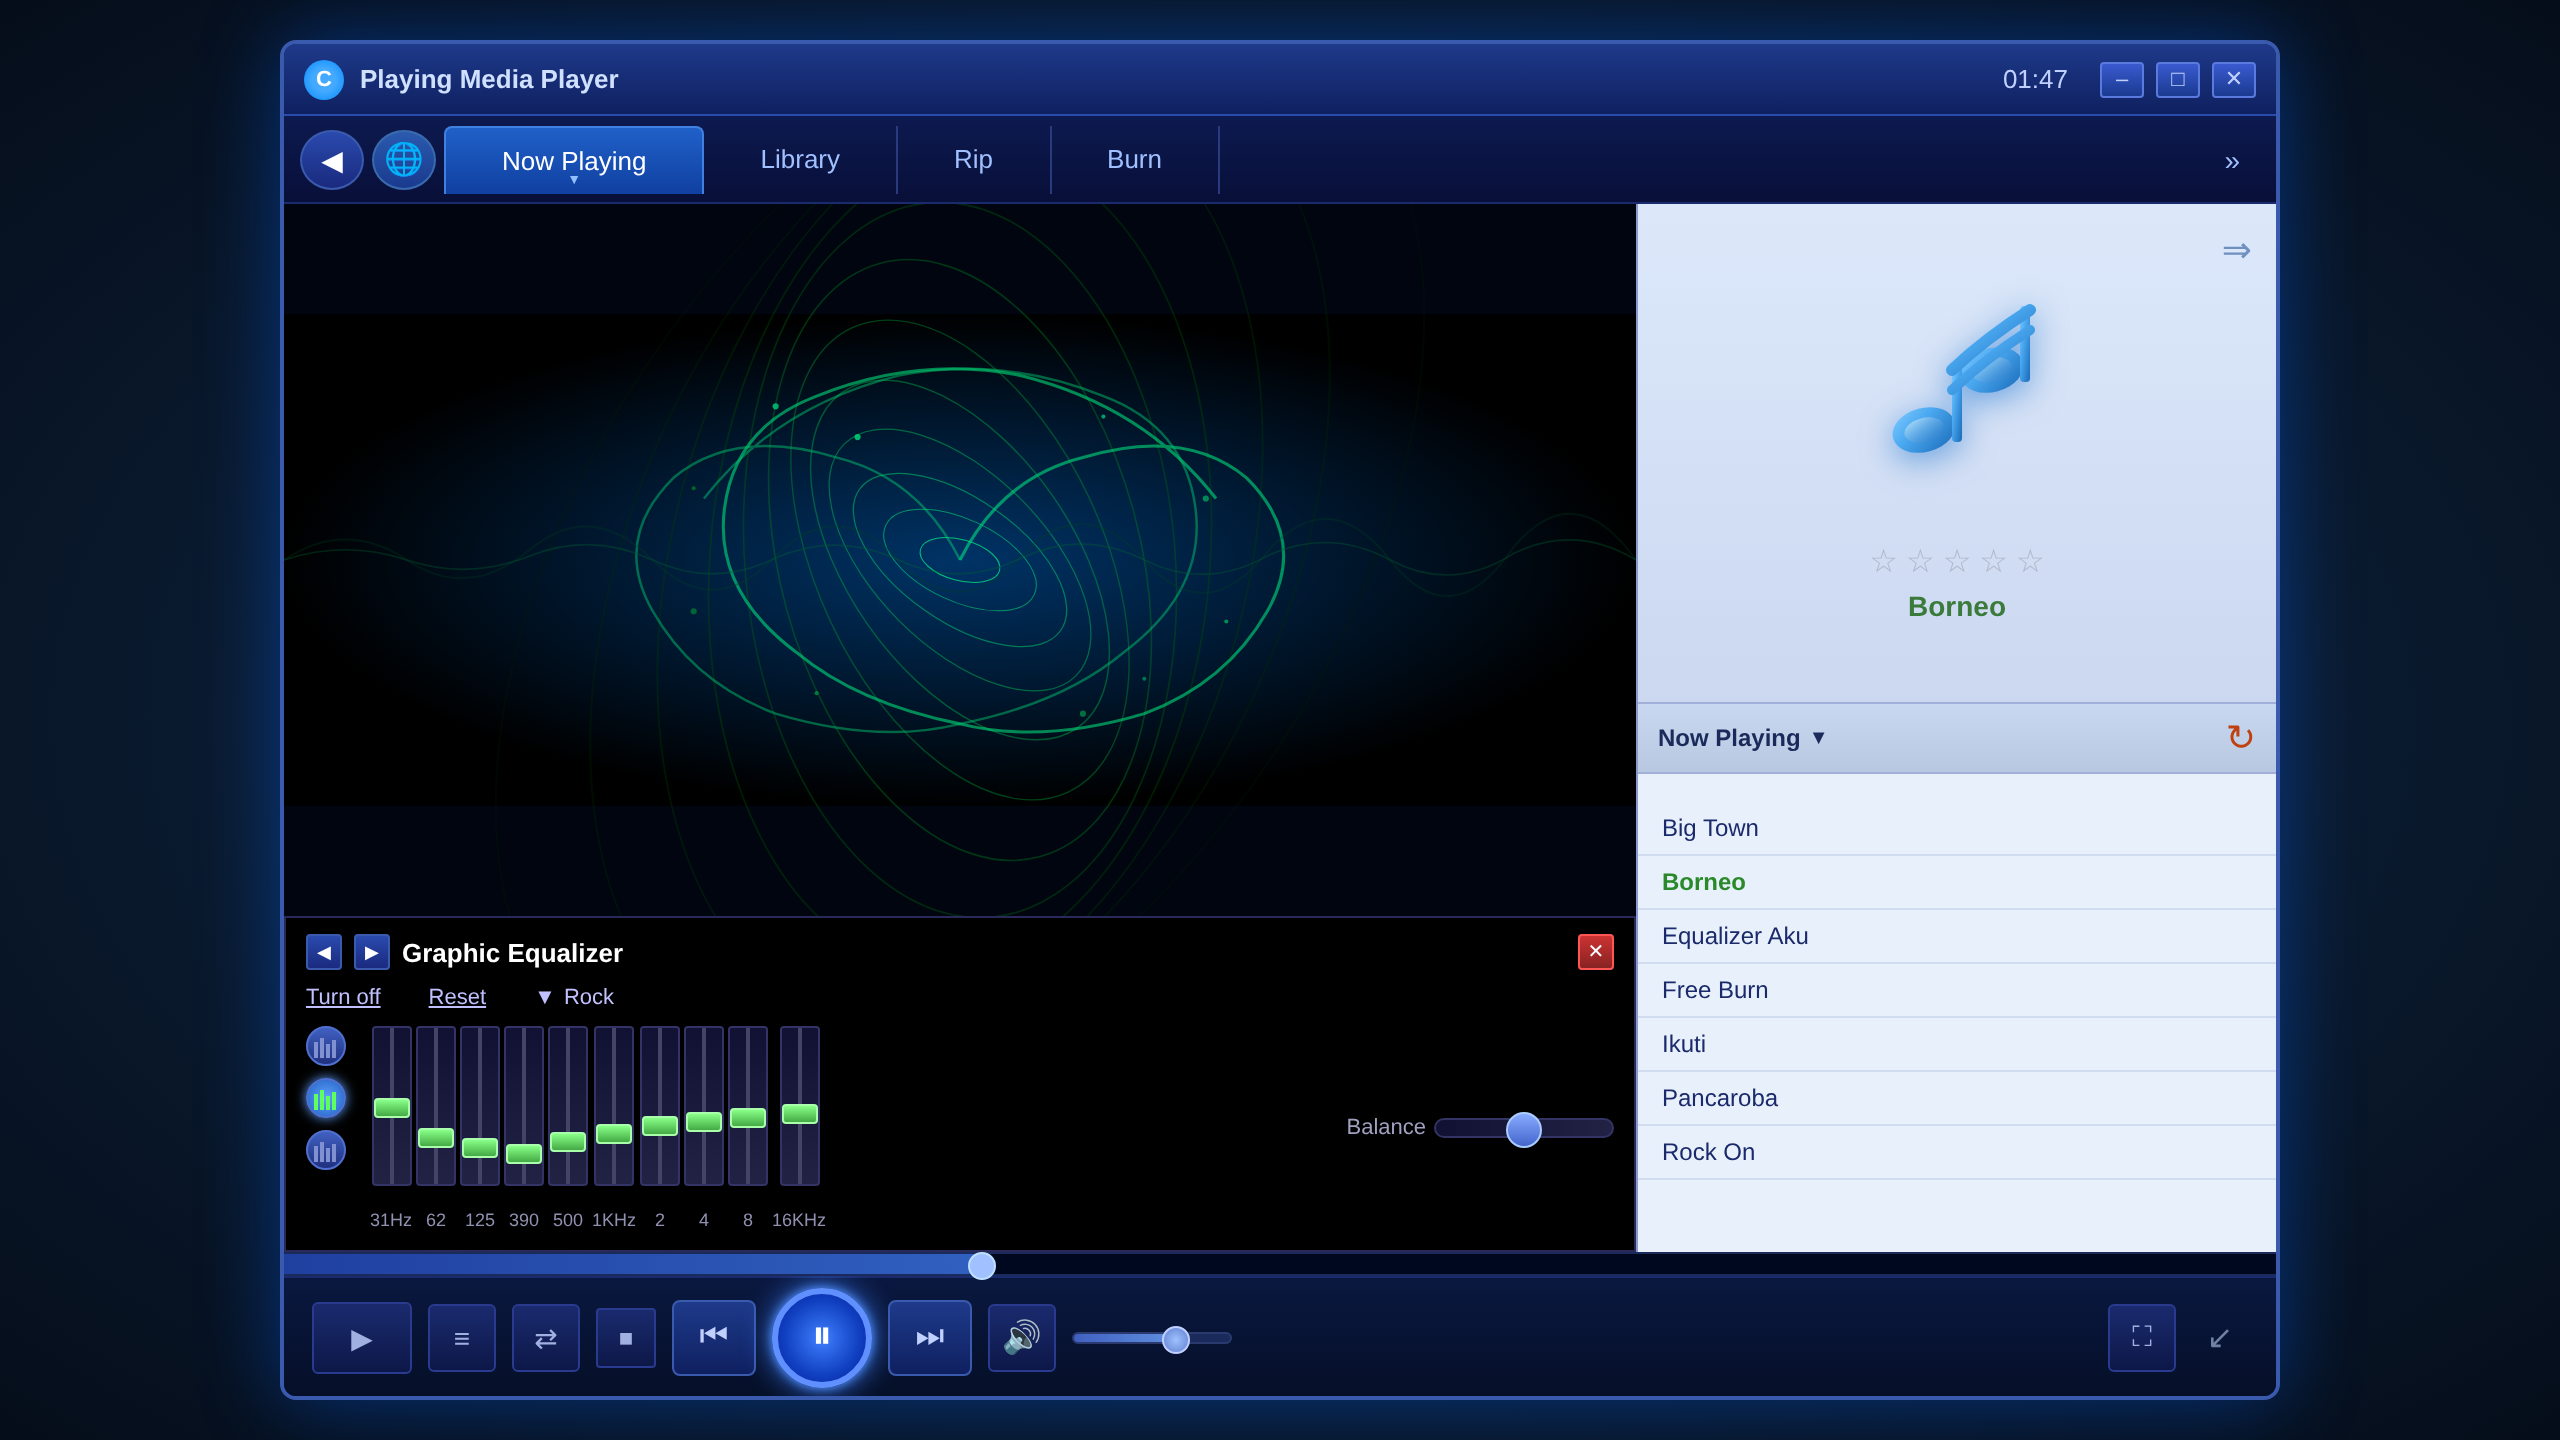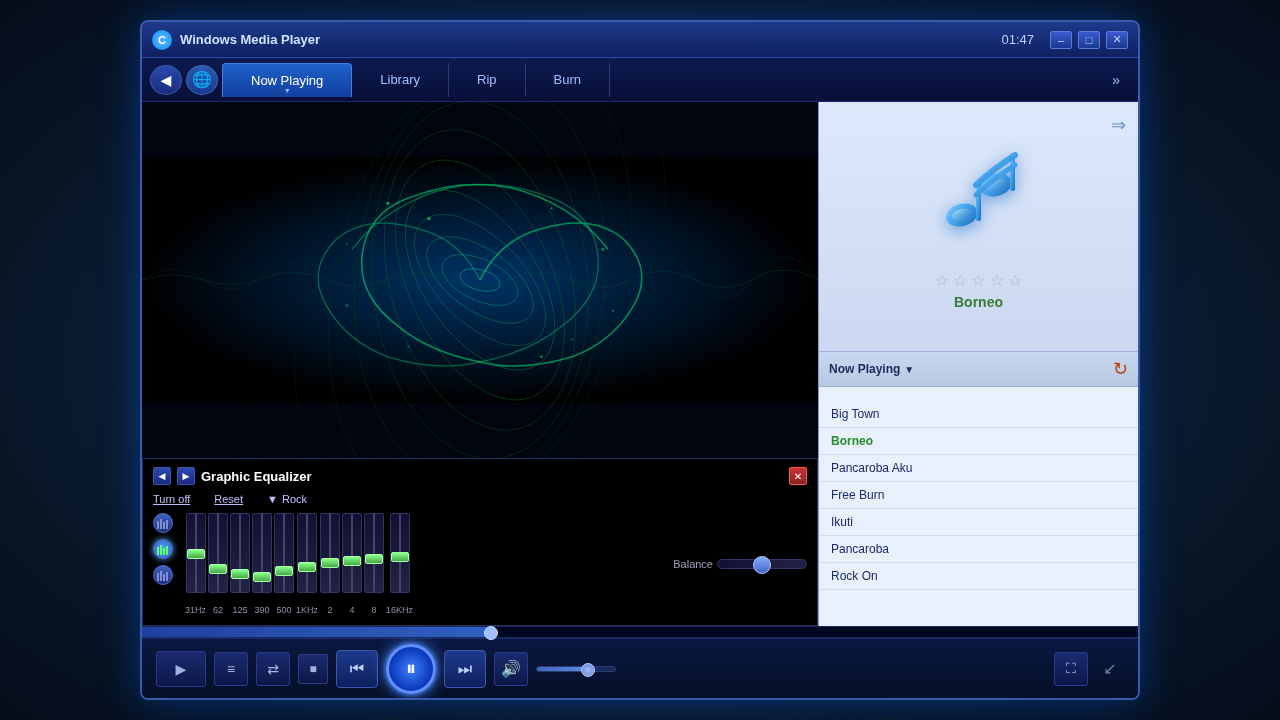--- a/index.html
+++ b/index.html
@@ -619,21 +619,21 @@
   </style>
 </head>
 <body>
 
 <div class="wmp-window">
 
   <div class="title-bar">
     <div class="title-bar-icon">
       <span>C</span>
     </div>
-    <span class="title-bar-text">Windows Media Player</span>
+    <span class="title-bar-text">Playing Media Player</span>
     <span class="title-bar-time">01:47</span>
     <div class="title-bar-controls">
       <div class="title-btn">–</div>
       <div class="title-btn">□</div>
       <div class="title-btn">✕</div>
     </div>
   </div>
 
   <div class="nav-bar">
     <div class="nav-back-btn">◀</div>
@@ -892,21 +892,21 @@
           <span class="playlist-shuffle-btn">↻</span>
         </div>
         <div class="playlist-items">
           <div class="playlist-item">
             <span>Big Town</span>
           </div>
           <div class="playlist-item active">
             <span>Borneo</span>
           </div>
           <div class="playlist-item">
-            <span>Pancaroba Aku</span>
+            <span>Equalizer Aku</span>
           </div>
           <div class="playlist-item">
             <span>Free Burn</span>
           </div>
           <div class="playlist-item">
             <span>Ikuti</span>
           </div>
           <div class="playlist-item">
             <span>Pancaroba</span>
           </div>

